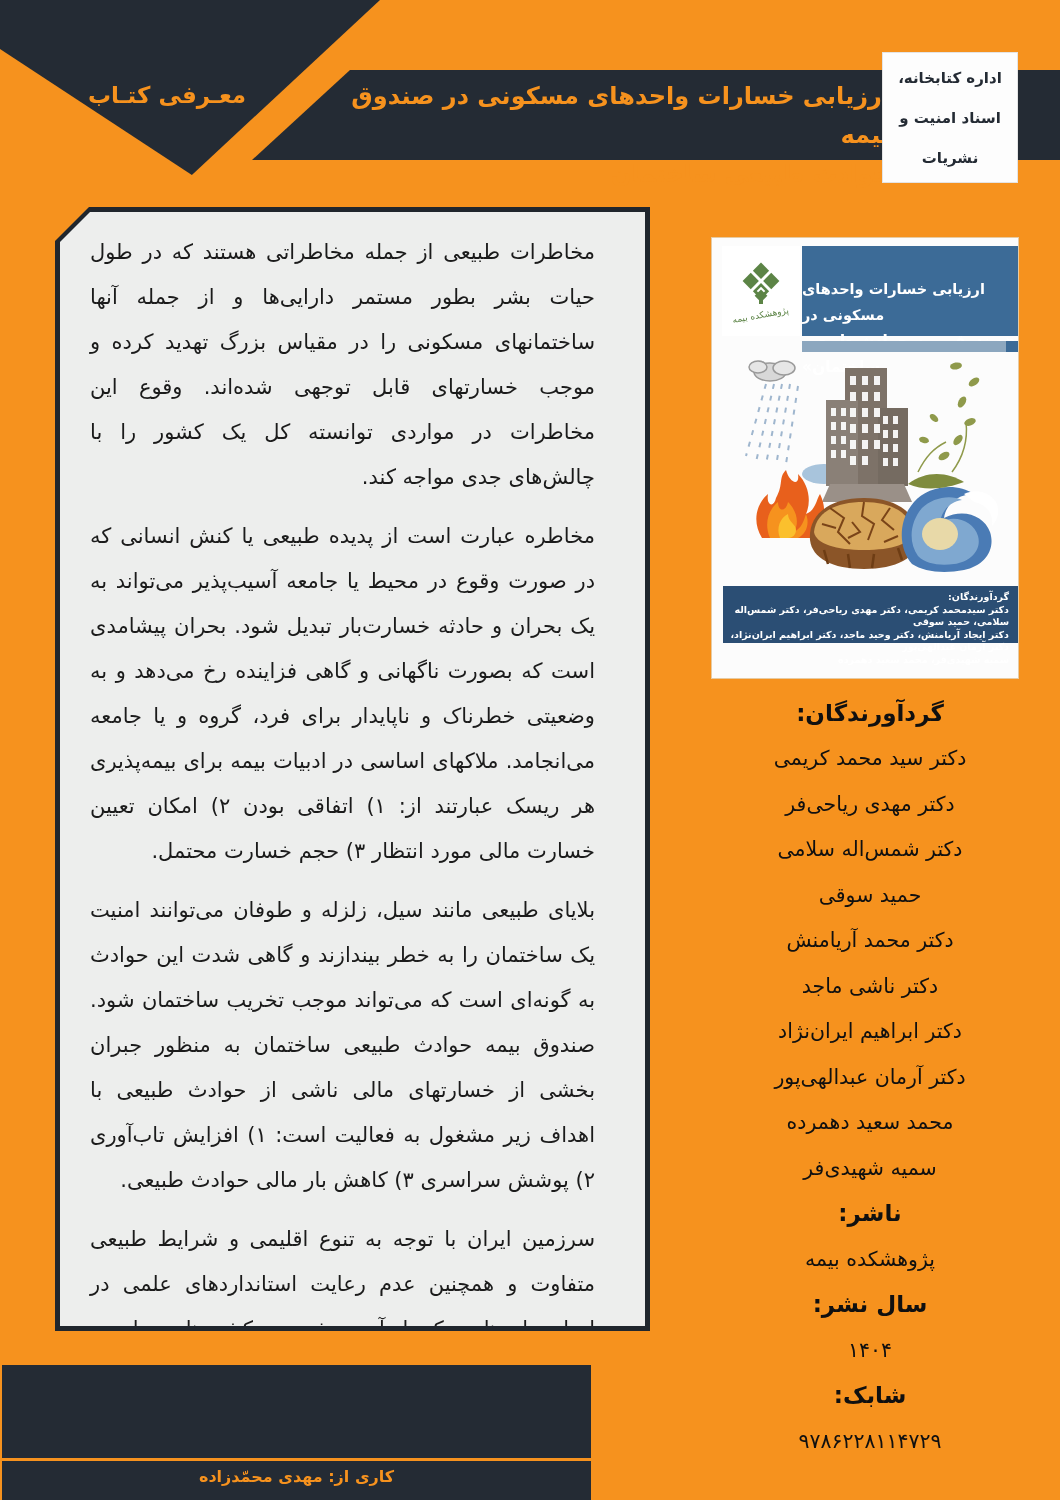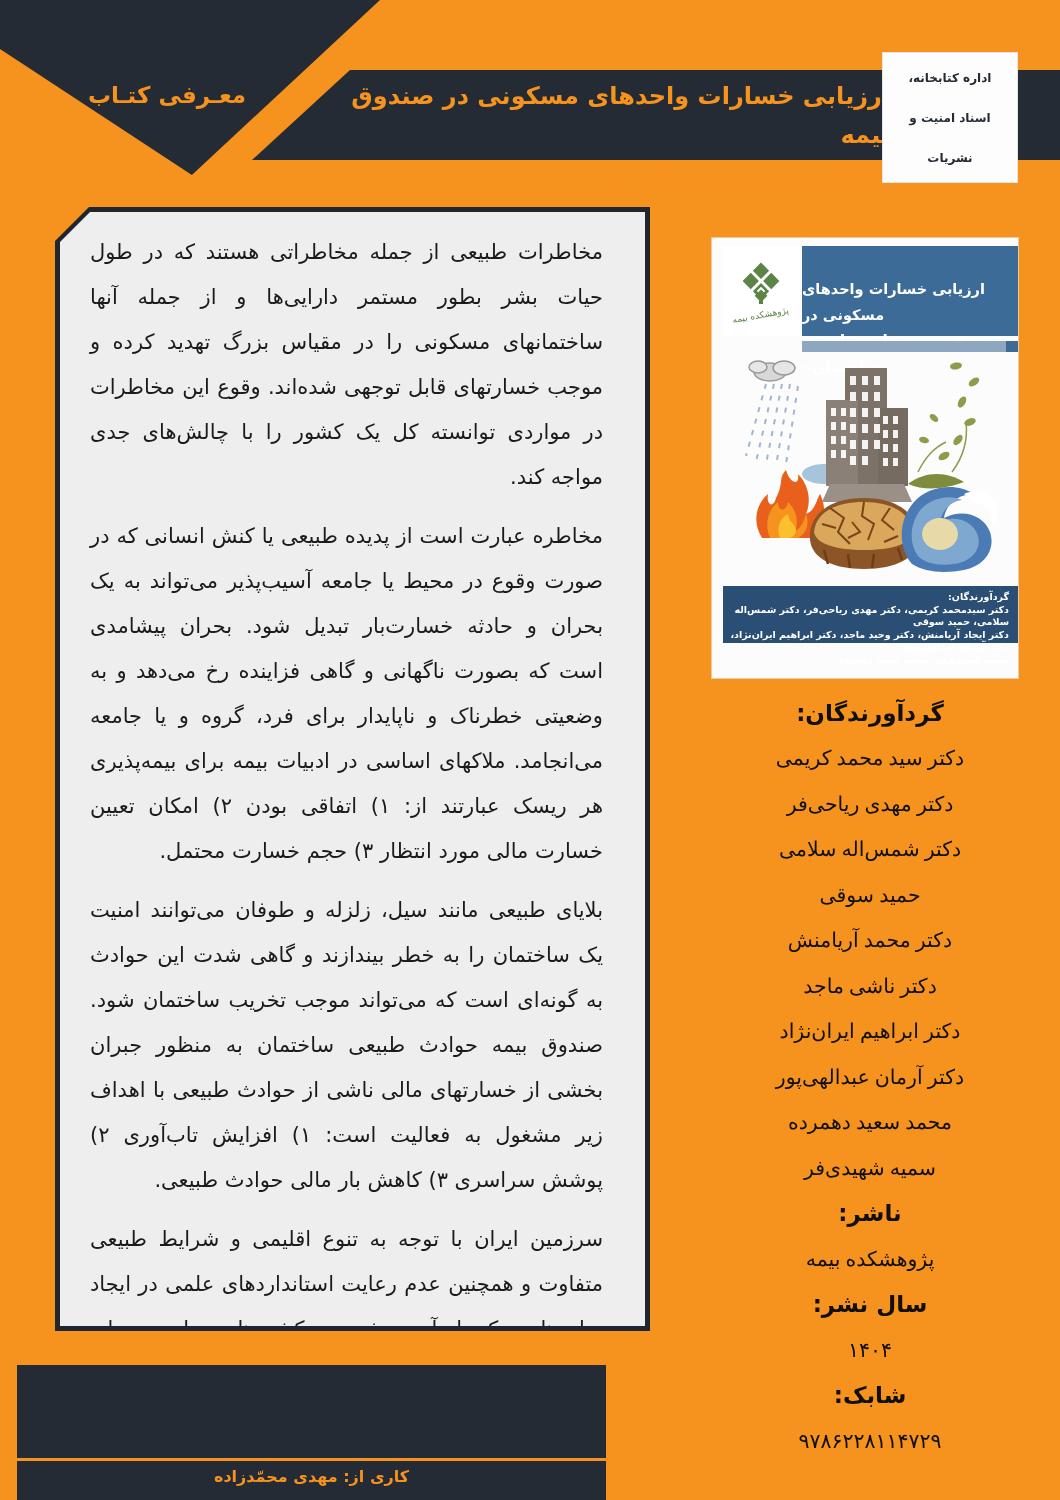--- a/index.html
+++ b/index.html
@@ -11,29 +11,29 @@
   .kite{position:absolute;left:0;top:0;width:380px;height:175px;background:#242B34;
         clip-path:polygon(0 0,100% 0,50.5% 100%,0 28%);}
   .band{position:absolute;left:252px;top:70px;width:808px;height:90px;background:#242B34;
         clip-path:polygon(98px 0,100% 0,100% 100%,0 100%);}
   .section-label{position:absolute;left:88px;top:82px;width:195px;text-align:left;
         color:#F6921E;font-size:23px;font-weight:bold;letter-spacing:1px;}
   .head-title{position:absolute;left:310px;top:77px;width:580px;text-align:right;
         color:#F6921E;font-size:24px;font-weight:bold;line-height:39px;}
   .dept-box{position:absolute;left:882px;top:52px;width:136px;height:131px;background:#FDFDFD;
         box-shadow:0 0 0 1px #e4e4e4 inset;display:flex;flex-direction:column;justify-content:center;
-        text-align:center;color:#242B34;font-size:12px;font-weight:bold;line-height:40px;}
+        text-align:center;color:#242B34;font-size:15px;font-weight:bold;line-height:40px;}
 
   
   .article-outer{position:absolute;left:55px;top:207px;width:595px;height:1124px;background:#20262D;
         clip-path:polygon(34px 0,100% 0,100% 100%,0 100%,0 34px);}
   .article-inner{position:absolute;left:5px;top:5px;right:5px;bottom:5px;background:#EDEEED;
         clip-path:polygon(30px 0,100% 0,100% 100%,0 100%,0 30px);
         box-sizing:border-box;padding:18px 34px 10px 30px;}
-  .article-inner p{margin:0 8px 14px 0;color:#1b1b1b;font-size:21px;line-height:45px;
+  .article-inner p{margin:0 16px 14px 0;color:#1b1b1b;font-size:21px;line-height:45px;
         text-align:justify;text-align-last:right;}
 
   
   .cover{position:absolute;left:712px;top:238px;width:306px;height:440px;background:#FCFCFC;
         box-shadow:0 0 0 1px #e7cba2;}
   .cover-logo{position:absolute;left:10px;top:8px;width:78px;height:90px;background:#fff;
         display:flex;flex-direction:column;align-items:center;justify-content:center;}
   .cover-logo .logo-text{color:#5C8446;font-size:9px;margin-top:4px;transform:rotate(-10deg);white-space:nowrap;}
   .cover-band{position:absolute;left:90px;top:8px;right:0;height:90px;background:#3C6B97;
         color:#fff;text-align:left;padding-top:30px;box-sizing:border-box;
@@ -43,24 +43,24 @@
         background:linear-gradient(to left,#3C6B97 0 12px,#8CA7BF 12px);}
   .cover-art{position:absolute;left:0;top:114px;width:306px;height:234px;}
   .cover-authors{position:absolute;left:11px;top:348px;right:0;height:57px;background:#2B4E74;
         color:#fff;text-align:right;box-sizing:border-box;padding:5px 9px 0 6px;
         font-size:9.5px;font-weight:bold;line-height:12.5px;}
 
   
   .details{position:absolute;left:700px;top:690px;width:340px;text-align:center;}
   .details .row{height:45.5px;display:flex;align-items:center;justify-content:center;color:#101010;}
   .details .d-head{font-weight:bold;font-size:23px;}
-  .details .d-item{font-size:20.5px;font-family:Liberation Serif, serif;}
-
-  
-  .footer{position:absolute;left:17px;top:1365px;width:589px;height:135px;background:#242B34;}
+  .details .d-item{font-size:20.5px;}
+
+  
+  .footer{position:absolute;left:2px;top:1365px;width:589px;height:135px;background:#242B34;}
   .footer-line{position:absolute;left:0;right:0;top:93px;height:3px;background:#F6921E;}
   .footer-credit{position:absolute;left:0;right:0;top:102px;text-align:center;
         color:#F6921E;font-size:16px;font-weight:bold;}
 </style>
 </head>
 <body>
 
 <div class="canvas">
 
   <div class="kite"></div>

